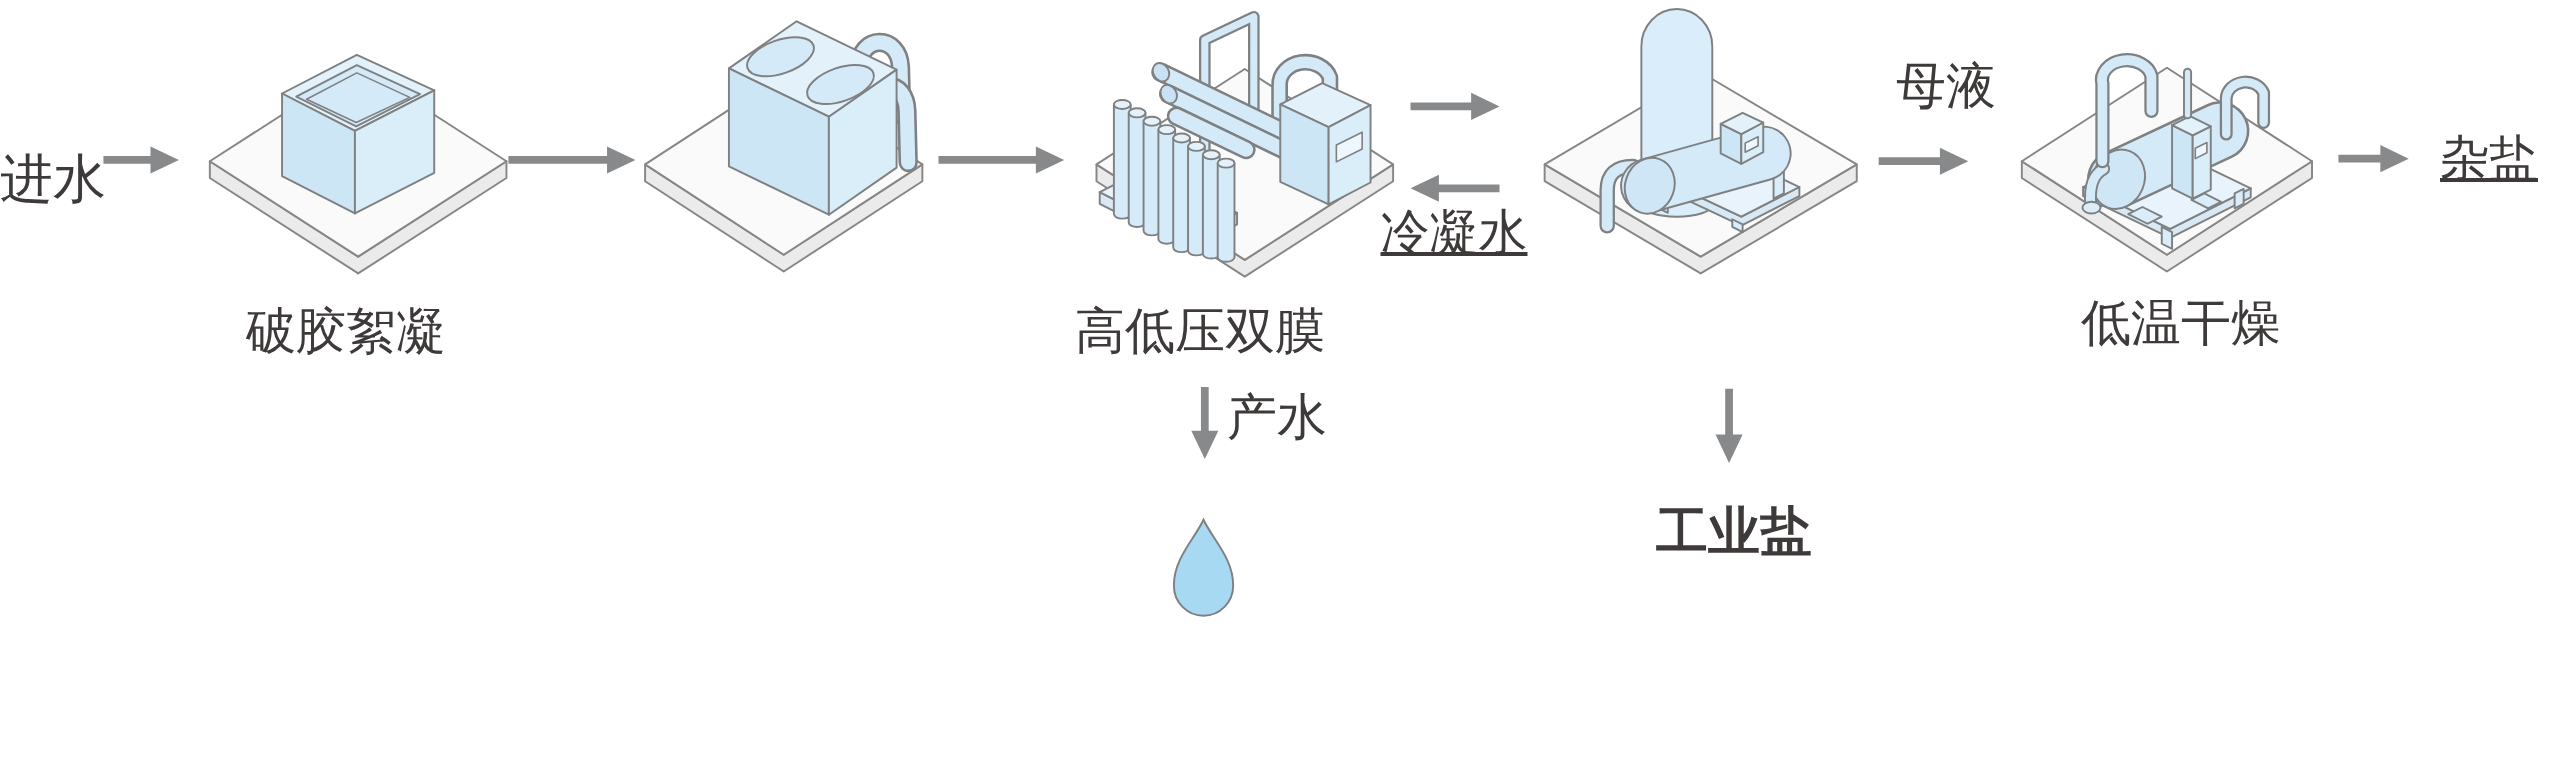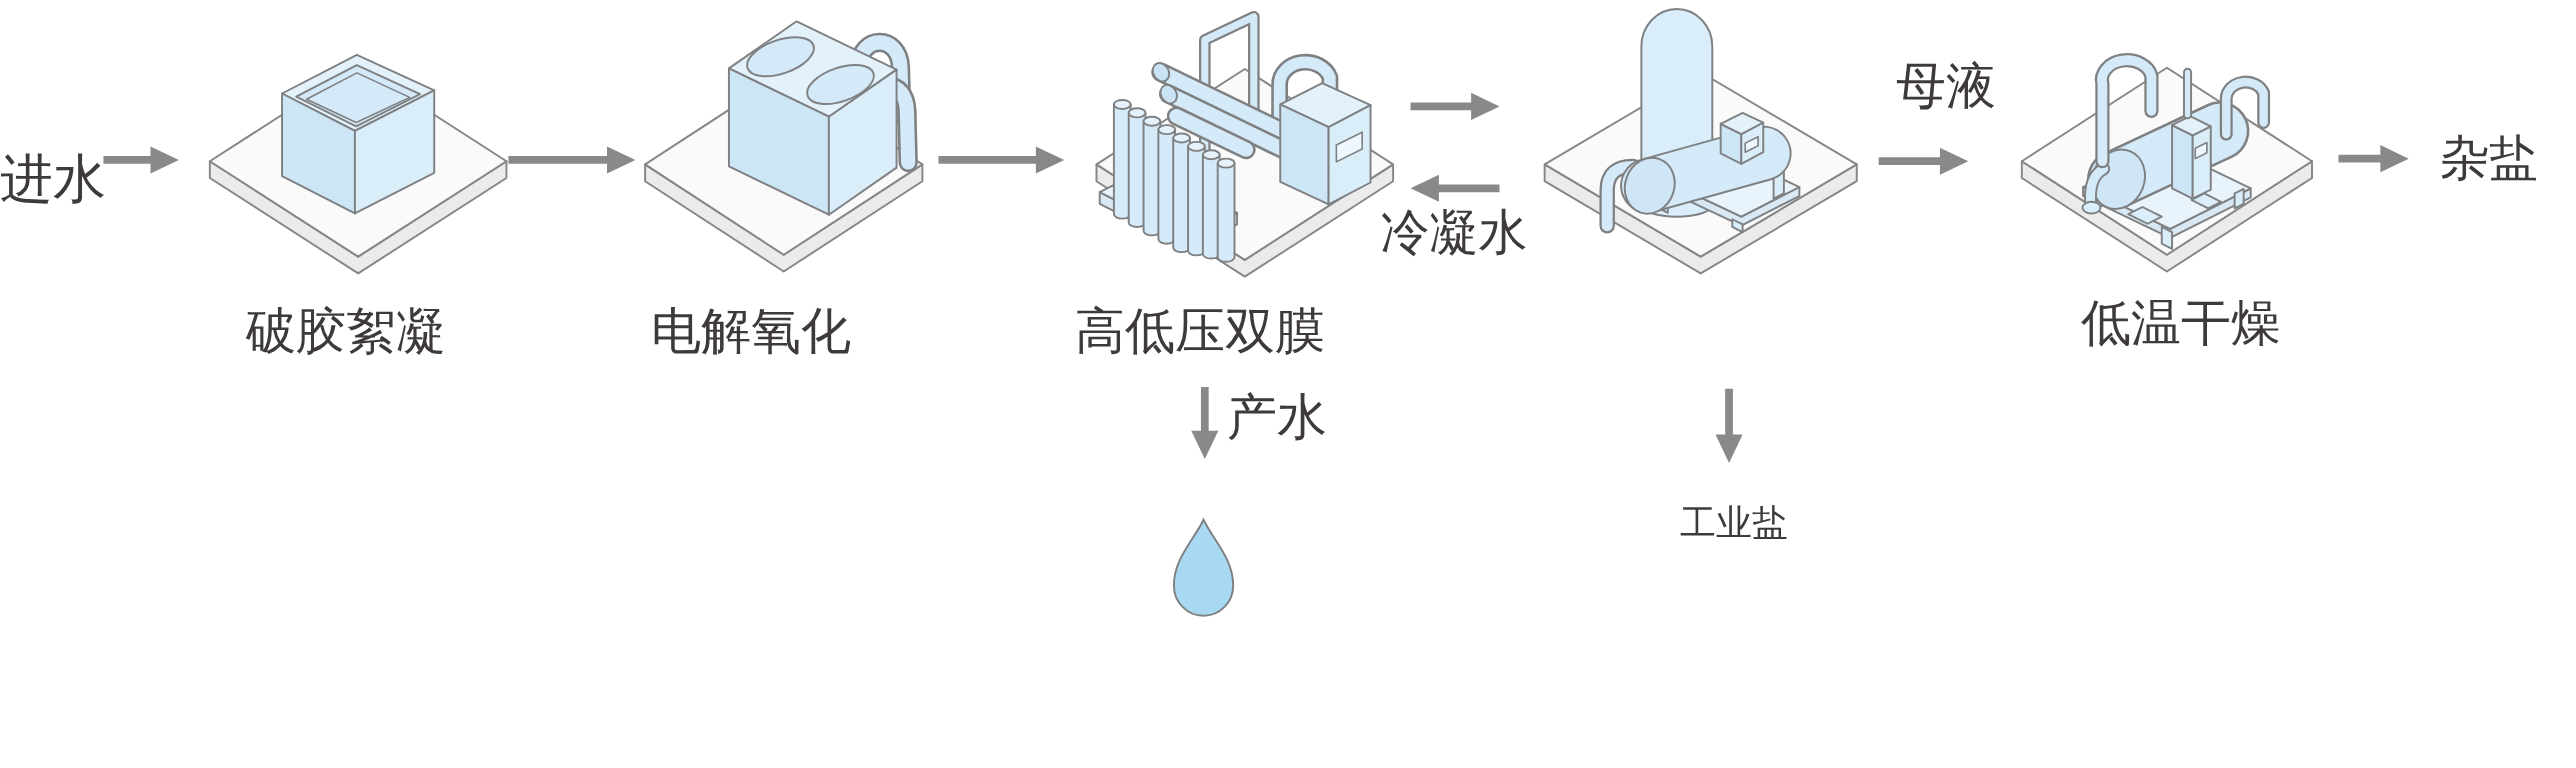--- a/index.html
+++ b/index.html
@@ -2,22 +2,22 @@
 <html style="font-size:10.3px"><head>
 <meta charset="utf-8">
 <style>
   html,body{margin:0;padding:0;background:#ffffff;}
   .canvas{position:relative;width:2576px;height:768px;background:#ffffff;overflow:hidden;
           font-family:"Liberation Sans","DejaVu Sans",sans-serif;}
   .gfx{position:absolute;left:0;top:0;width:2576px;height:768px;}
   .lbl{position:absolute;color:#3e3a39;font-size:50px;line-height:1;white-space:nowrap;}
   .lbl.center{transform:translateX(-50%);}
   .lbl.big{font-size:53px;}
-  .lbl.small{font-size:49px;}
-  .lbl.salt{font-size:36px;}
+  .lbl.small{font-size:49px;text-decoration:underline;}
+  .lbl.salt{font-size:52px;font-weight:bold;}
   svg .eq{stroke:#7f8082;stroke-width:3;stroke-linejoin:round;}
   svg .plat{stroke:#868686;stroke-width:3;stroke-linejoin:round;}
   svg .pipe-o{fill:none;stroke:#7f8082;stroke-linecap:round;stroke-linejoin:round;}
   svg .pipe-i{fill:none;stroke:#d5eaf8;stroke-linecap:round;stroke-linejoin:round;}
   svg .arrow{fill:#87898b;stroke:none;}
 </style>
 </head>
 <body>
 
 <div class="canvas">
@@ -155,21 +155,20 @@
     <path class="arrow" d="M3626 240 H3691 V225 L3735 246 L3691 267 V252 H3626 Z"></path>
     <path class="arrow" d="M1862 600 V668 H1847 L1868 712 L1889 668 H1874 V600 Z"></path>
     <path class="arrow" d="M2675 603 V674 H2660 L2681 718 L2702 674 H2687 V603 Z"></path>
 
     <path fill="#a8d9f3" stroke="#7f8082" stroke-width="3" d="M1866 806 C1852 836 1820 866 1820 908 A46 47 0 0 0 1912 908 C1912 866 1880 836 1866 806 Z"></path>
   </svg>
 
   <div class="lbl big" style="left:0px;top:133px;margin-top:19px;">进水</div>
 
   <div class="lbl center" style="left:346px;top:306px;">破胶絮凝</div>
-  <div class="lbl center" style="left:751px;top:306px;">电解氧化</div>
   <div class="lbl center" style="left:1200px;top:306px;">高低压双膜</div>
   <div class="lbl center" style="left:2181px;top:298px;text-align:center;">低温干燥</div>
 
   <div class="lbl small center" style="left:1454px;top:208px;">冷凝水</div>
   <div class="lbl center" style="left:1924px;top:61px;margin-left:22px;">母液</div>
   <div class="lbl small" style="left:2440px;top:134px;">杂盐</div>
   <div class="lbl" style="left:1227px;top:392px;text-align:right;">产水</div>
   <div class="lbl salt center" style="left:1734px;top:505px;">工业盐</div>
 
 </div>

